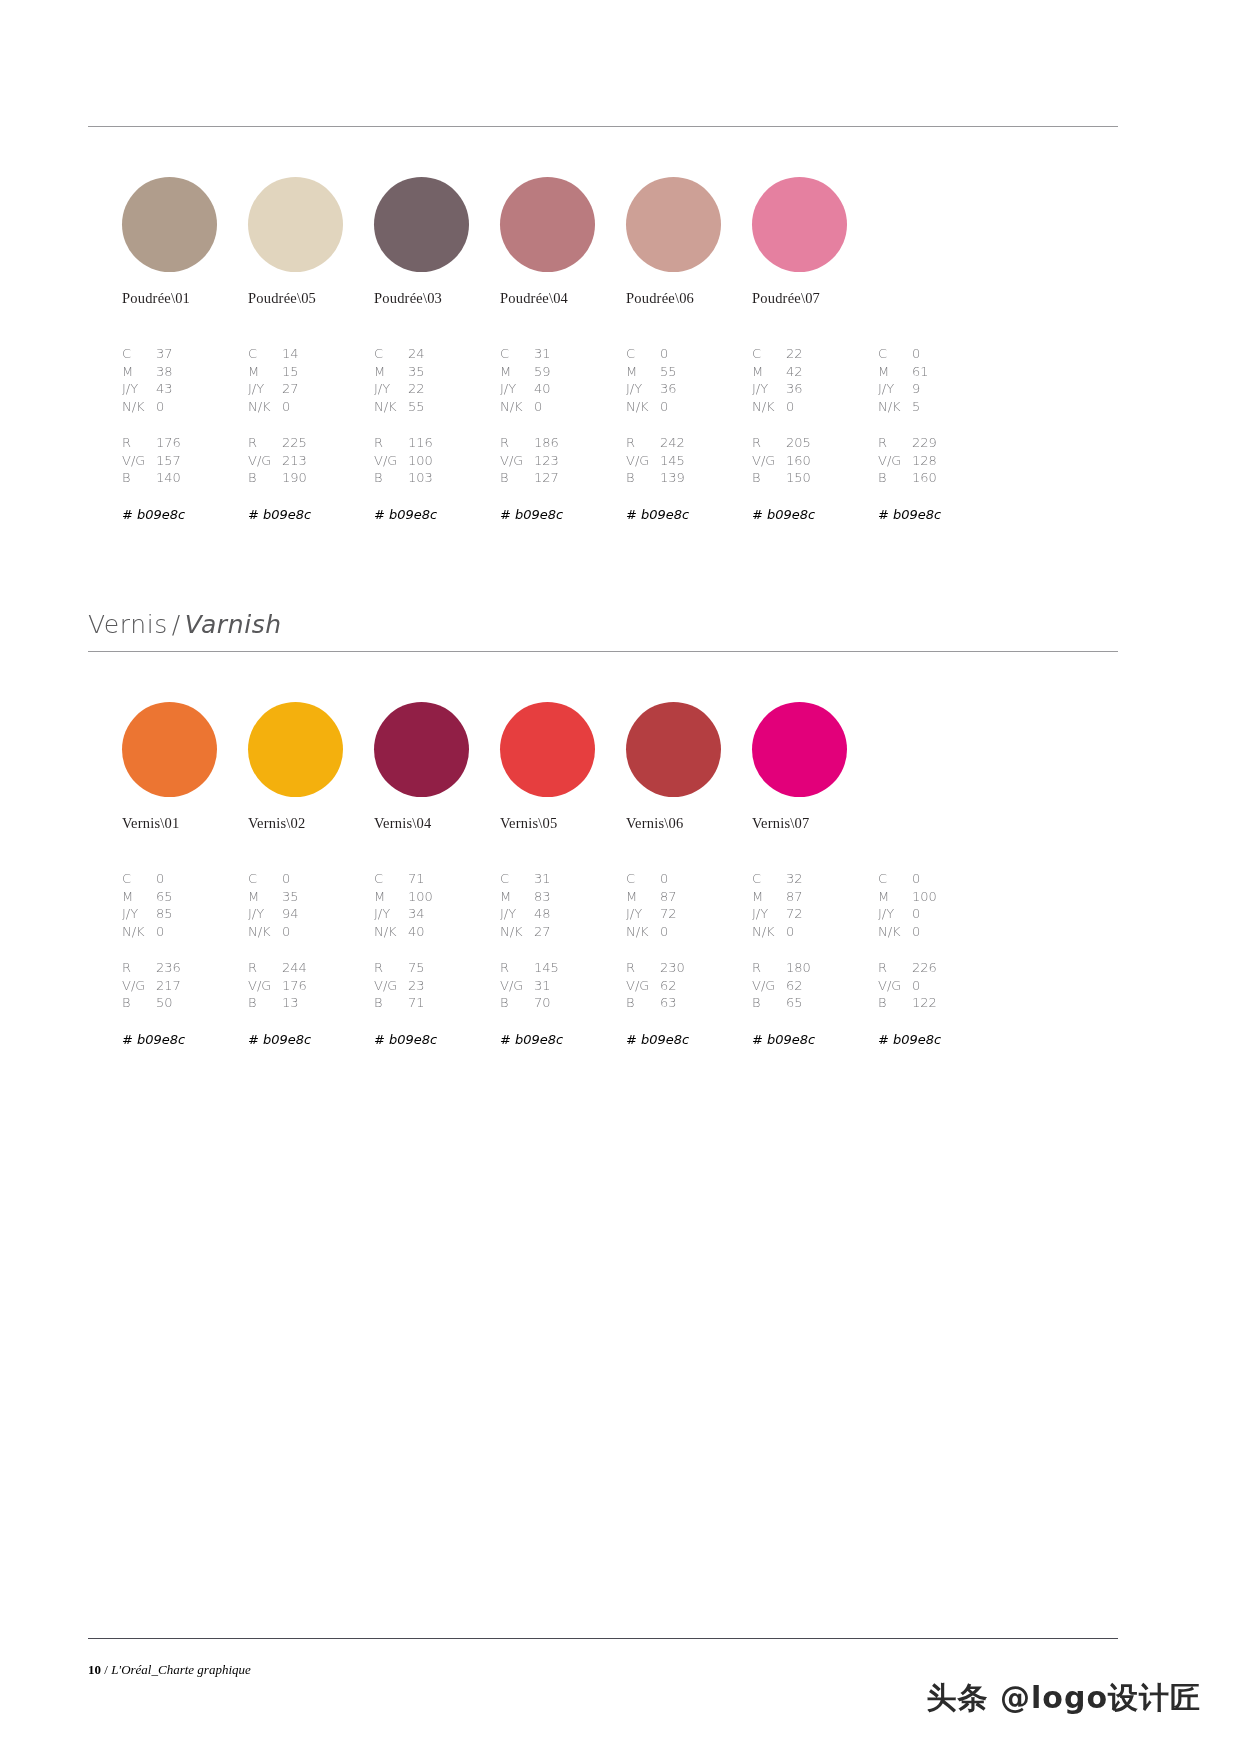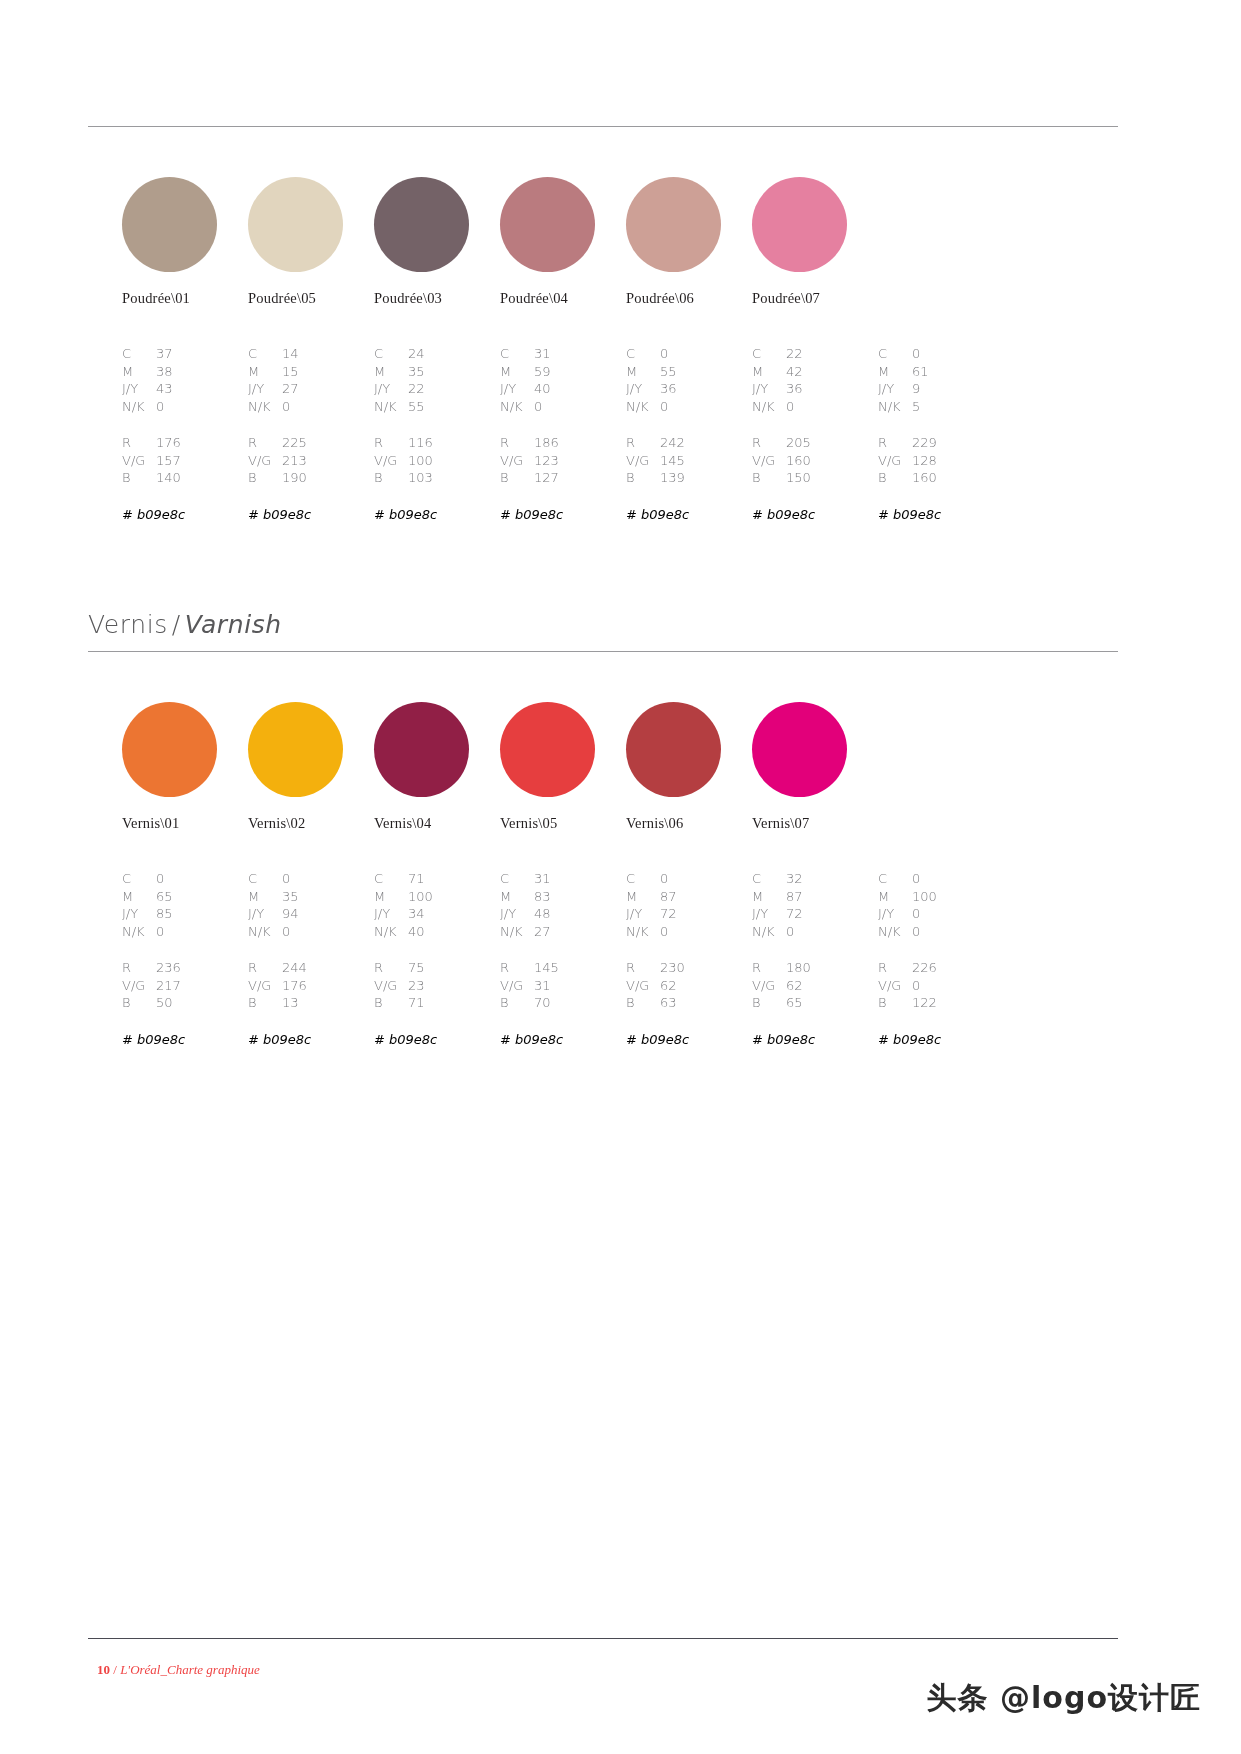--- a/index.html
+++ b/index.html
@@ -121,23 +121,22 @@
     width: 1030px;
     height: 1px;
     background: #4a4a52;
   }
   #footer {
     position: absolute;
     left: 88px;
     top: 1662px;
     font-family: "Liberation Serif", serif;
     font-size: 13px;
-    color: #ef4444;
+    color: #000000;
     white-space: nowrap;
-    margin-left: 9px;
   }
   #footer .pg { font-weight: bold; }
   #footer .doc { font-style: italic; }
 
   #watermark {
     position: absolute;
     right: 40px;
     top: 1678px;
     font-family: "DejaVu Sans", sans-serif;
     font-size: 30px;

